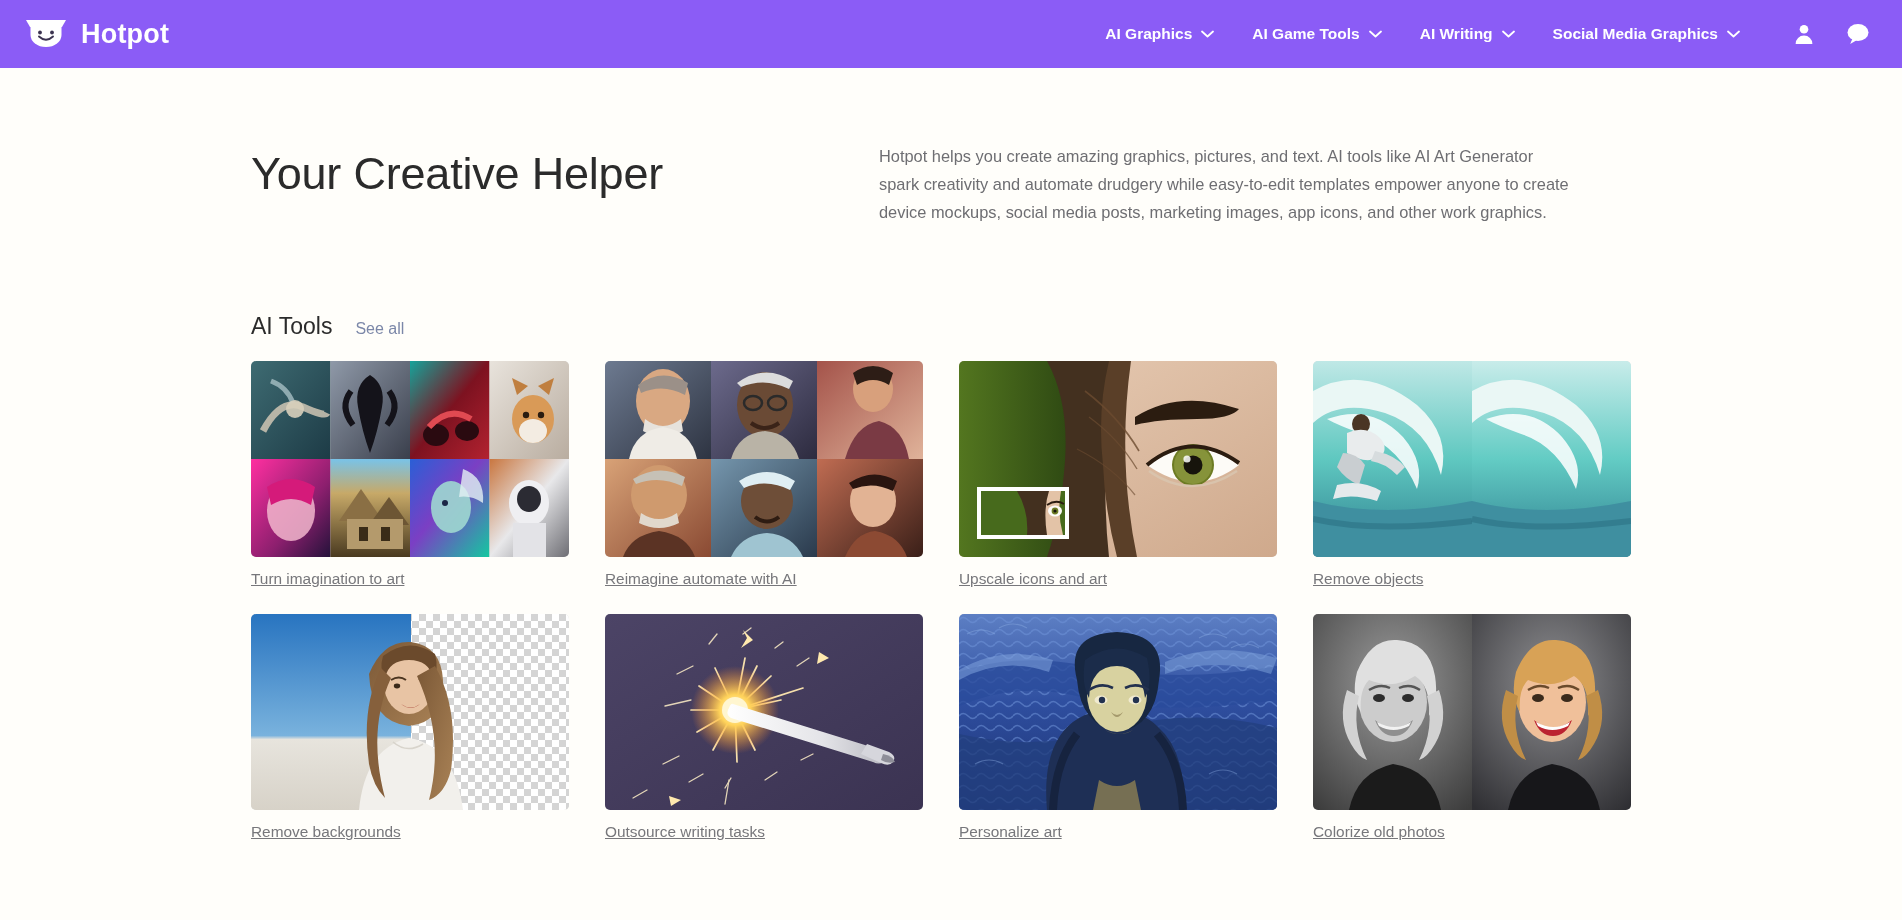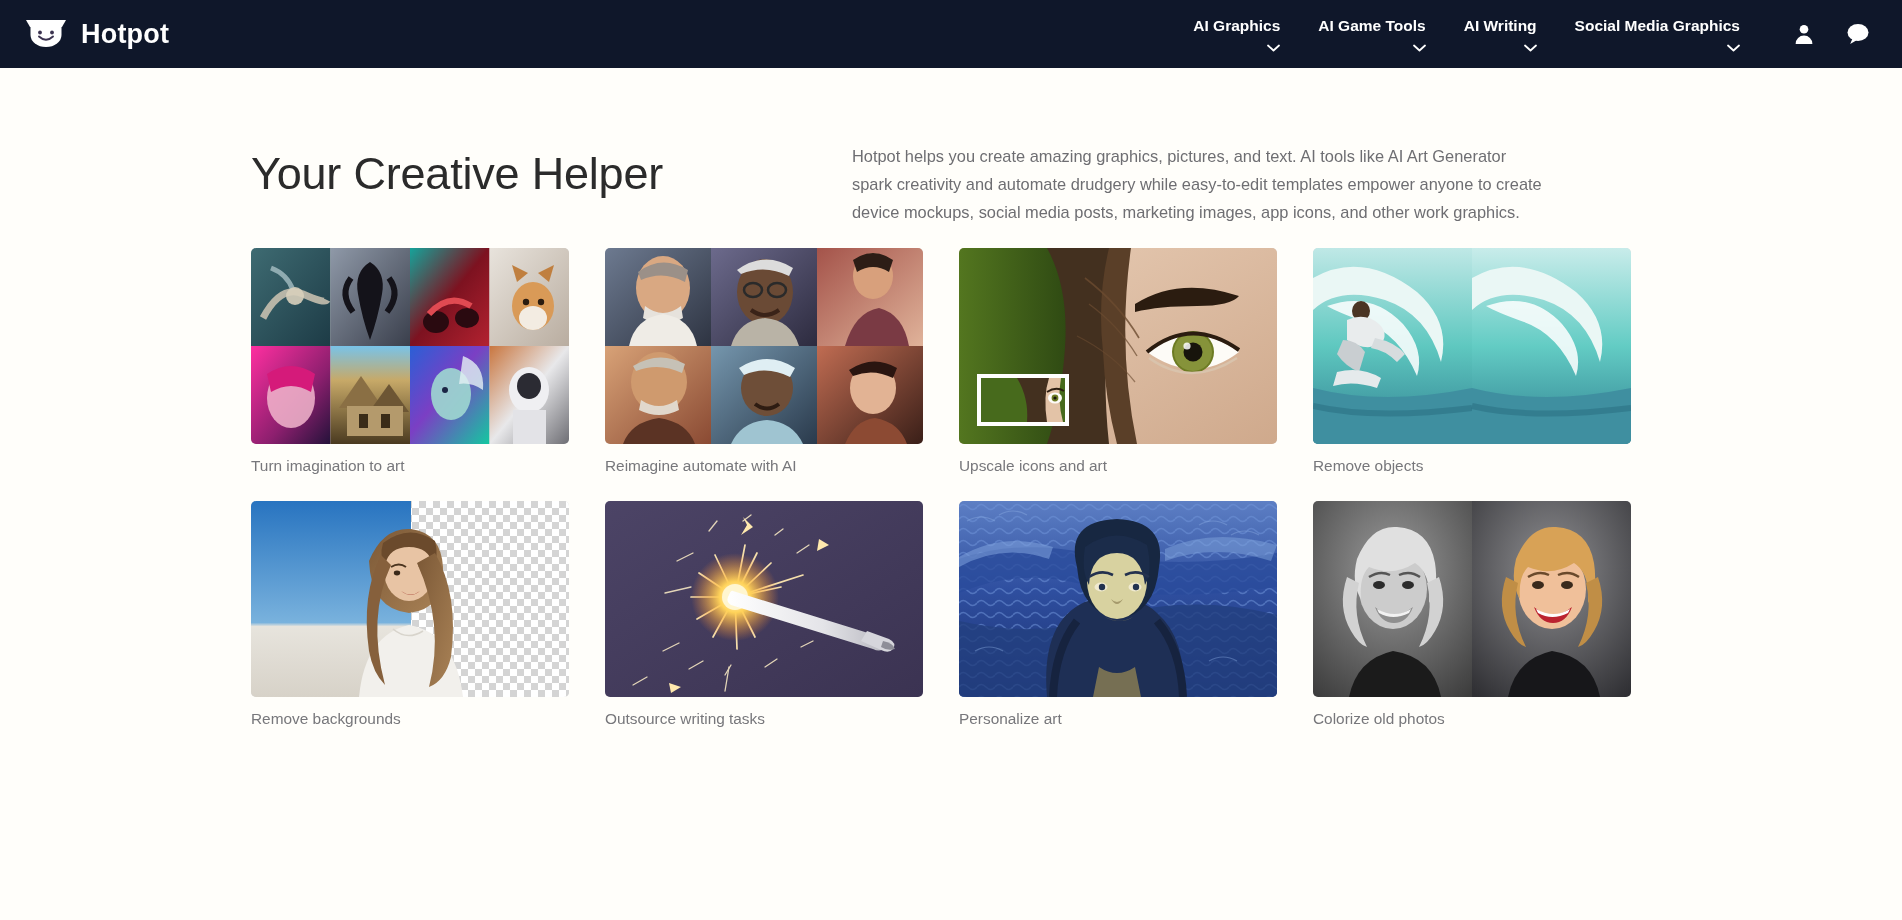--- a/index.html
+++ b/index.html
@@ -6,21 +6,21 @@
   html, body {
     width: 1902px; height: 920px;
     background: #fffefa;
     font-family: "Liberation Sans", sans-serif;
     overflow: hidden;
   }
 
   
   .header {
     height: 68px;
-    background: #0f172a;
+    background: #8b5cf6;
     display: flex;
     align-items: center;
     padding: 0 32px 0 24px;
     position: relative;
   }
   .brand { display: flex; align-items: center; gap: 13px; }
   .brand-logo { width: 44px; height: 34px; display: block; }
   .brand-name {
     color: #ffffff;
     font-size: 27px;
@@ -30,28 +30,27 @@
   .nav {
     position: absolute;
     right: 32px;
     display: flex;
     align-items: center;
     gap: 38px;
     height: 100%;
   }
   .nav-item {
     display: flex;
-    align-items: flex-end;
+    align-items: center;
     gap: 9px;
     color: #ffffff;
     font-size: 15.5px;
     font-weight: bold;
     cursor: pointer;
     white-space: nowrap;
-    flex-direction: column;
   }
   .chev { width: 13px; height: 8px; display: block; }
   .nav-icons { display: flex; align-items: center; gap: 30px; margin-left: 14px; }
   .nav-icon { width: 24px; height: 24px; display: block; cursor: pointer; }
 
   
   .content { padding: 0 0 0 0; }
   .hero {
     display: flex;
     padding: 74px 0 0 251px;
@@ -60,21 +59,21 @@
     font-size: 45px;
     line-height: 1.12;
     font-weight: 400;
     color: #2b2b2b;
     width: 520px;
     letter-spacing: -0.2px;
     margin-top: 7px;
   }
   .hero-desc {
     width: 690px;
-    margin-left: 81px;
+    margin-left: 108px;
     font-size: 16.4px;
     line-height: 1.72;
     color: #6e6e72;
   }
 
   
   .section-head {
     display: flex;
     align-items: baseline;
     gap: 23px;
@@ -99,20 +98,21 @@
     overflow: hidden;
     position: relative;
     background: #ddd;
   }
   .thumb svg { display: block; width: 100%; height: 100%; }
   .caption {
     margin-top: 13px;
     font-size: 15.4px;
     color: #77777b;
     line-height: 1.2;
+    text-decoration: underline;
   }
 </style>
 </head>
 <body>
 
 <div class="header">
 
   <div class="brand">
     <span>
       <svg class="brand-logo" viewBox="0 0 44 34">
@@ -182,20 +182,24 @@
   </div>
 </div>
 
 <div class="content">
 
   <div class="hero">
     <h1 class="hero-title">Your Creative Helper</h1>
     <p class="hero-desc">Hotpot helps you create amazing graphics, pictures, and text. AI tools like AI Art Generator spark creativity and automate drudgery while easy-to-edit templates empower anyone to create device mockups, social media posts, marketing images, app icons, and other work graphics.</p>
   </div>
 
+  <div class="section-head">
+    <span class="section-title">AI Tools</span>
+    <span class="see-all">See all</span>
+  </div>
 
   <div class="grid">
 
     <div class="card">
       <div class="thumb">
         <svg viewBox="0 0 318 196" preserveAspectRatio="none">
           <defs>
             <linearGradient id="g1a" x1="0" y1="0" x2="1" y2="1">
                 <stop offset="0" stop-color="#3e6b72"></stop>
                 <stop offset="1" stop-color="#1d3b46"></stop>

